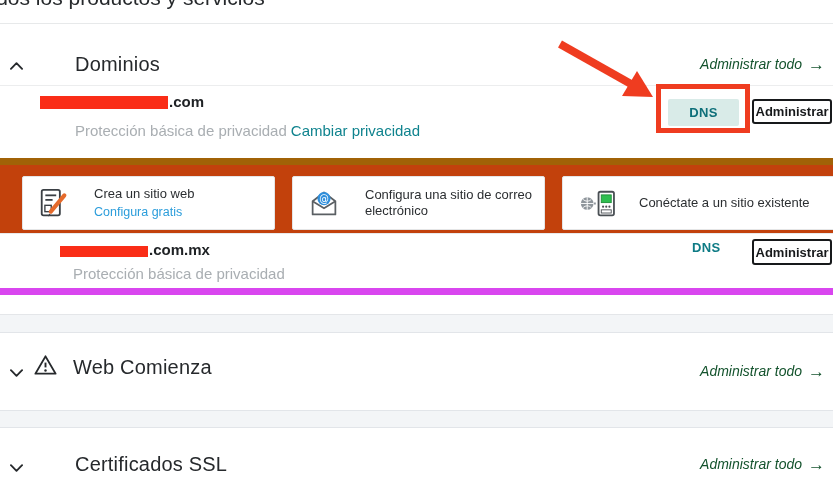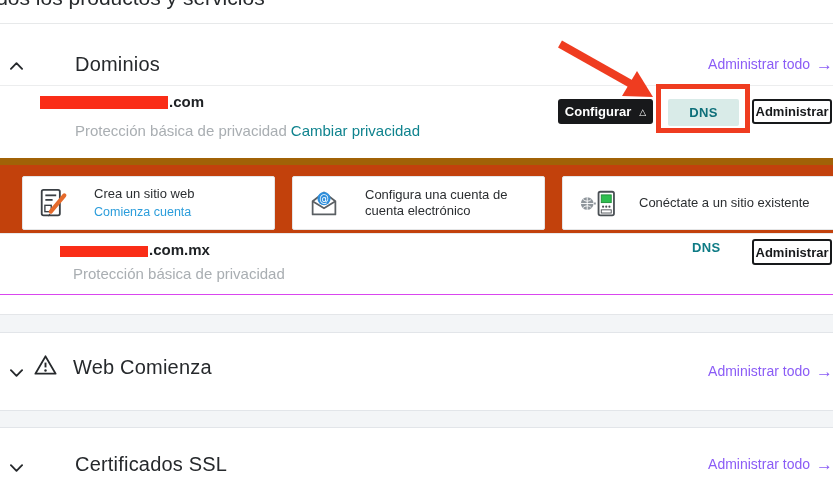--- a/index.html
+++ b/index.html
@@ -13,33 +13,33 @@
   .sec { position:absolute; left:0; width:833px; background:#fff; }
   #sec-dominios { top:23px; height:292px; border-top:1px solid #e7e9ea; border-bottom:1px solid #e4e6e9; }
   #gap1 { position:absolute; top:315px; left:0; width:833px; height:18px; background:#f3f5f7; border-bottom:1px solid #e2e5e9; }
   #sec-hosting { top:333px; height:77px; }
   #gap2 { position:absolute; top:410px; left:0; width:833px; height:18px; background:#f3f5f7; border-top:1px solid #e2e5e9; border-bottom:1px solid #e2e5e9; }
   #sec-ssl { top:428px; height:63px; }
 
   .sec-header { position:absolute; top:0; left:0; width:100%; }
   .chev-btn { position:absolute; left:6px; background:none; border:none; cursor:pointer; padding:4px; }
   h2.sec-title { position:absolute; font-size:20px; font-weight:400; color:#26292c; letter-spacing:.2px; }
-  .manage-all { position:absolute; right:0; color:#8b5cf6; font-size:14px; text-decoration:none; cursor:pointer; white-space:nowrap; }
+  .manage-all { position:absolute; right:8px; color:#14532d; font-size:14px; text-decoration:none; cursor:pointer; white-space:nowrap;font-style:italic; }
   .manage-all .arr { font-size:17px; margin-left:6px; vertical-align:-1px; }
 
   
   #sec-dominios .chev-btn { top:30px; }
   #sec-dominios h2.sec-title { left:75px; top:29px; }
   #sec-dominios .manage-all { top:31px; }
   #sec-dominios .sec-header { height:62px; border-bottom:1px solid #ecedee; }
 
   
   .domain-row { position:absolute; left:0; width:100%; }
   #row-com { top:62px; height:67px; }
-  #row-commx { top:205px; height:66px; border-bottom:1px solid #d946ef; }
+  #row-commx { top:205px; height:66px; border-bottom:7px solid #d946ef; }
   .domain-line { position:absolute; display:flex; align-items:flex-end; }
   #row-com .domain-line { left:40px; top:9px; }
   #row-commx .domain-line { left:60px; top:14px; }
   .redaction { display:inline-block; background:#fa2d17; }
   #row-com .redaction { width:128px; height:13px; }
   #row-commx .redaction { width:88px; height:11px; }
   .tld { font-size:15px; font-weight:700; color:#202326; line-height:14px; margin-left:1px; }
   .privacy-line { position:absolute; font-size:15px; color:#a9aeb2; white-space:nowrap; }
   #row-com .privacy-line { left:75px; top:36px; }
   #row-commx .privacy-line { left:73px; top:36px; }
@@ -96,55 +96,51 @@
     </div>
 
     <div class="domain-row" id="row-com">
       <div class="domain-line">
         <span class="redaction"></span>
           <span class="tld">.com</span>
       </div>
       <div class="privacy-line">
         <span>Protección básica de privacidad</span><a class="privacy-link">Cambiar privacidad</a>
       </div>
-      <button class="btn btn-dark">
-        <span>Configurar</span>
-          <span class="caret">△</span>
-      </button>
       <button class="btn btn-dns">DNS</button>
       <button class="btn btn-outline">Administrar</button>
     </div>
 
     <div class="cards-strip">
       <div class="qcard" id="qcard-web">
         <span class="icon">
           <svg viewBox="0 0 32 34" width="29" height="31">
             <rect x="3" y="2" width="20" height="28" rx="2" fill="#fff" stroke="#3a3f44" stroke-width="2"></rect>
             <line x1="7" y1="8" x2="19" y2="8" stroke="#3a3f44" stroke-width="2"></line>
             <line x1="7" y1="13" x2="15" y2="13" stroke="#3a3f44" stroke-width="2"></line>
             <rect x="6.5" y="19" width="7" height="7" fill="none" stroke="#3a3f44" stroke-width="1.5"></rect>
             <line x1="28" y1="8" x2="13" y2="26" stroke="#e56a2b" stroke-width="4.5" stroke-linecap="round"></line>
             <path d="M11.5 28 l-1.8 3.4 3.4-1.4 z" fill="#3a3f44"></path>
           </svg>
         </span>
         <div>
           <div class="qcard-text">Crea un sitio web</div>
-          <a class="qcard-link">Comienza cuenta</a>
+          <a class="qcard-link">Configura gratis</a>
         </div>
       </div>
       <div class="qcard" id="qcard-mail">
         <span class="icon">
           <svg viewBox="0 0 34 32" width="30" height="28">
             <path d="M4 14 L17 4 L30 14 V29 H4 Z" fill="#fff" stroke="#5a5f63" stroke-width="2" stroke-linejoin="round"></path>
             <path d="M4 14 L17 22 L30 14" fill="none" stroke="#5a5f63" stroke-width="2"></path>
             <circle cx="17" cy="11" r="7.5" fill="#2f8fdc"></circle>
             <text x="17" y="14.8" font-size="11" fill="#ffffff" text-anchor="middle" font-family="DejaVu Sans, sans-serif">@</text>
           </svg>
         </span>
-        <div class="qcard-text">Configura una cuenta de cuenta electrónico</div>
+        <div class="qcard-text">Configura una sitio de correo electrónico</div>
       </div>
       <div class="qcard" id="qcard-connect">
         <span class="icon">
           <svg viewBox="0 0 44 32" width="40" height="29">
             <circle cx="9" cy="16" r="7" fill="#8e959b"></circle>
             <path d="M2 16 H16 M9 9 V23 M4.5 11.5 C 7 14, 11 14, 13.5 11.5 M4.5 20.5 C 7 18, 11 18, 13.5 20.5" fill="none" stroke="#fff" stroke-width="1"></path>
             <line x1="16.5" y1="16" x2="20.5" y2="16" stroke="#8e959b" stroke-width="2" stroke-dasharray="2 2"></line>
             <rect x="21.5" y="3" width="17" height="26" rx="2" fill="#fff" stroke="#4a4f54" stroke-width="2"></rect>
             <rect x="24.5" y="6.5" width="11" height="8.5" fill="#2fbe4f" stroke="#1f8f3a" stroke-width="1"></rect>
             <circle cx="26.5" cy="19.5" r="1.2" fill="#4a4f54"></circle>

